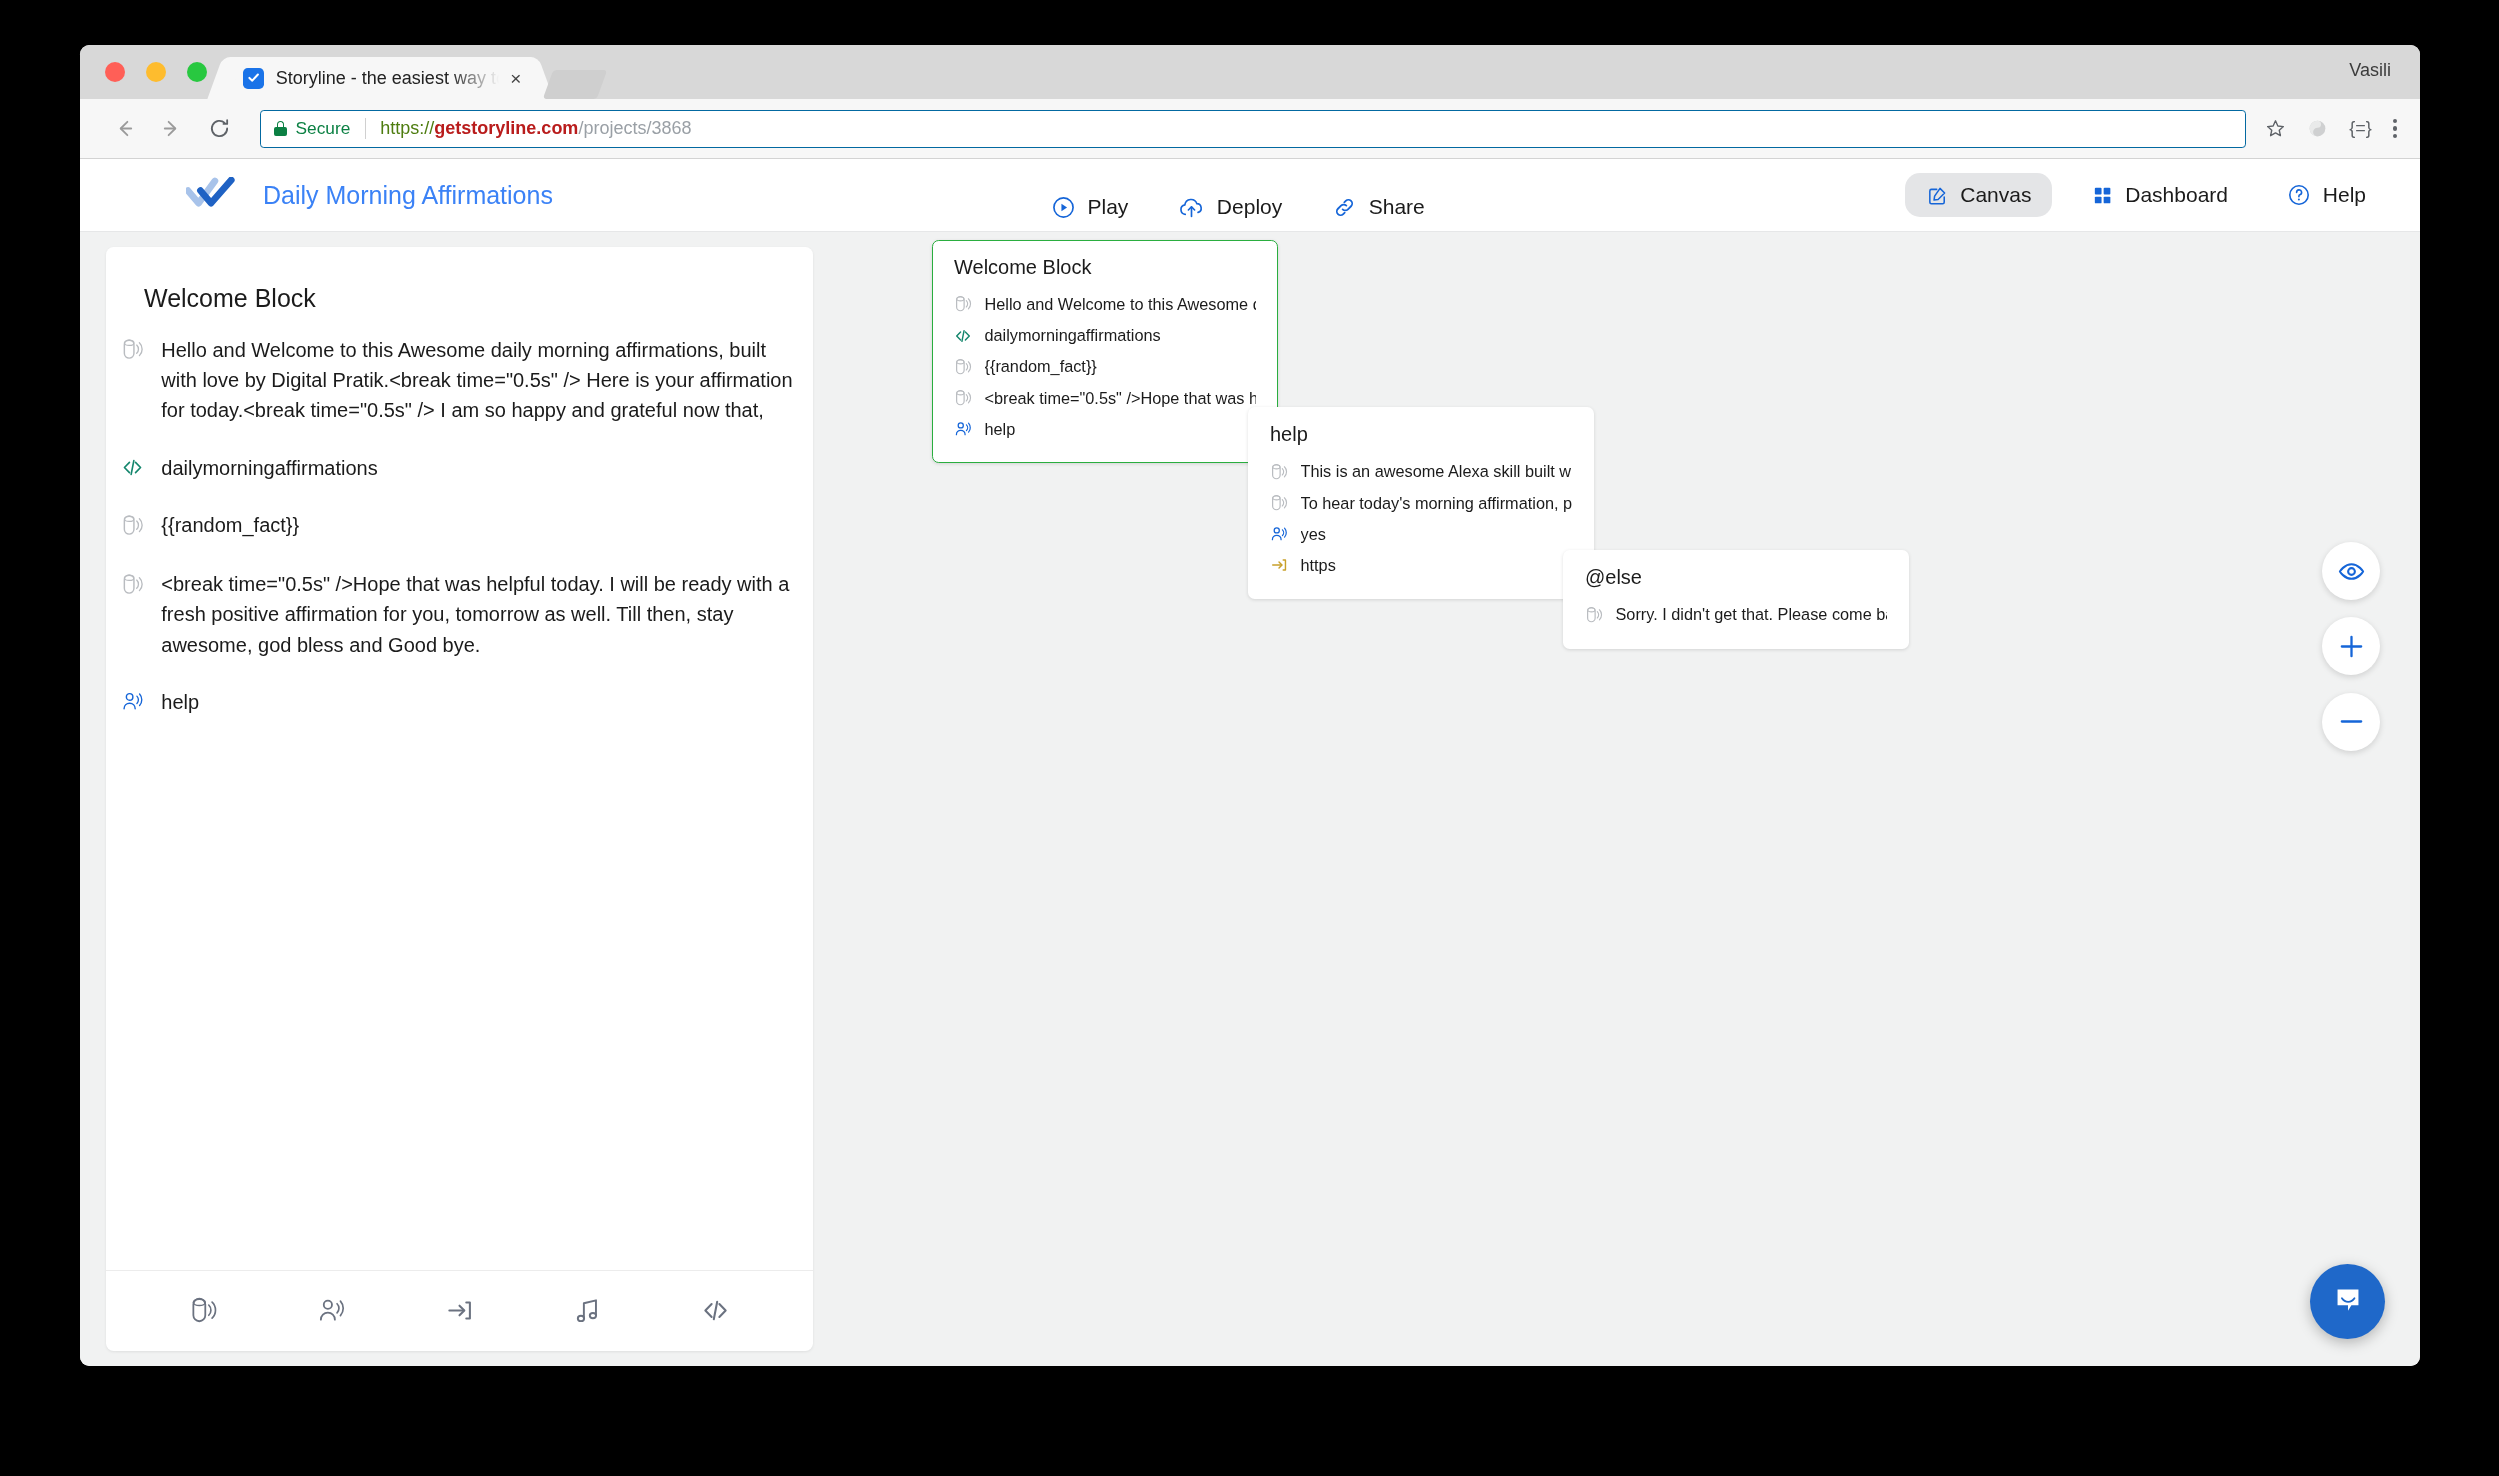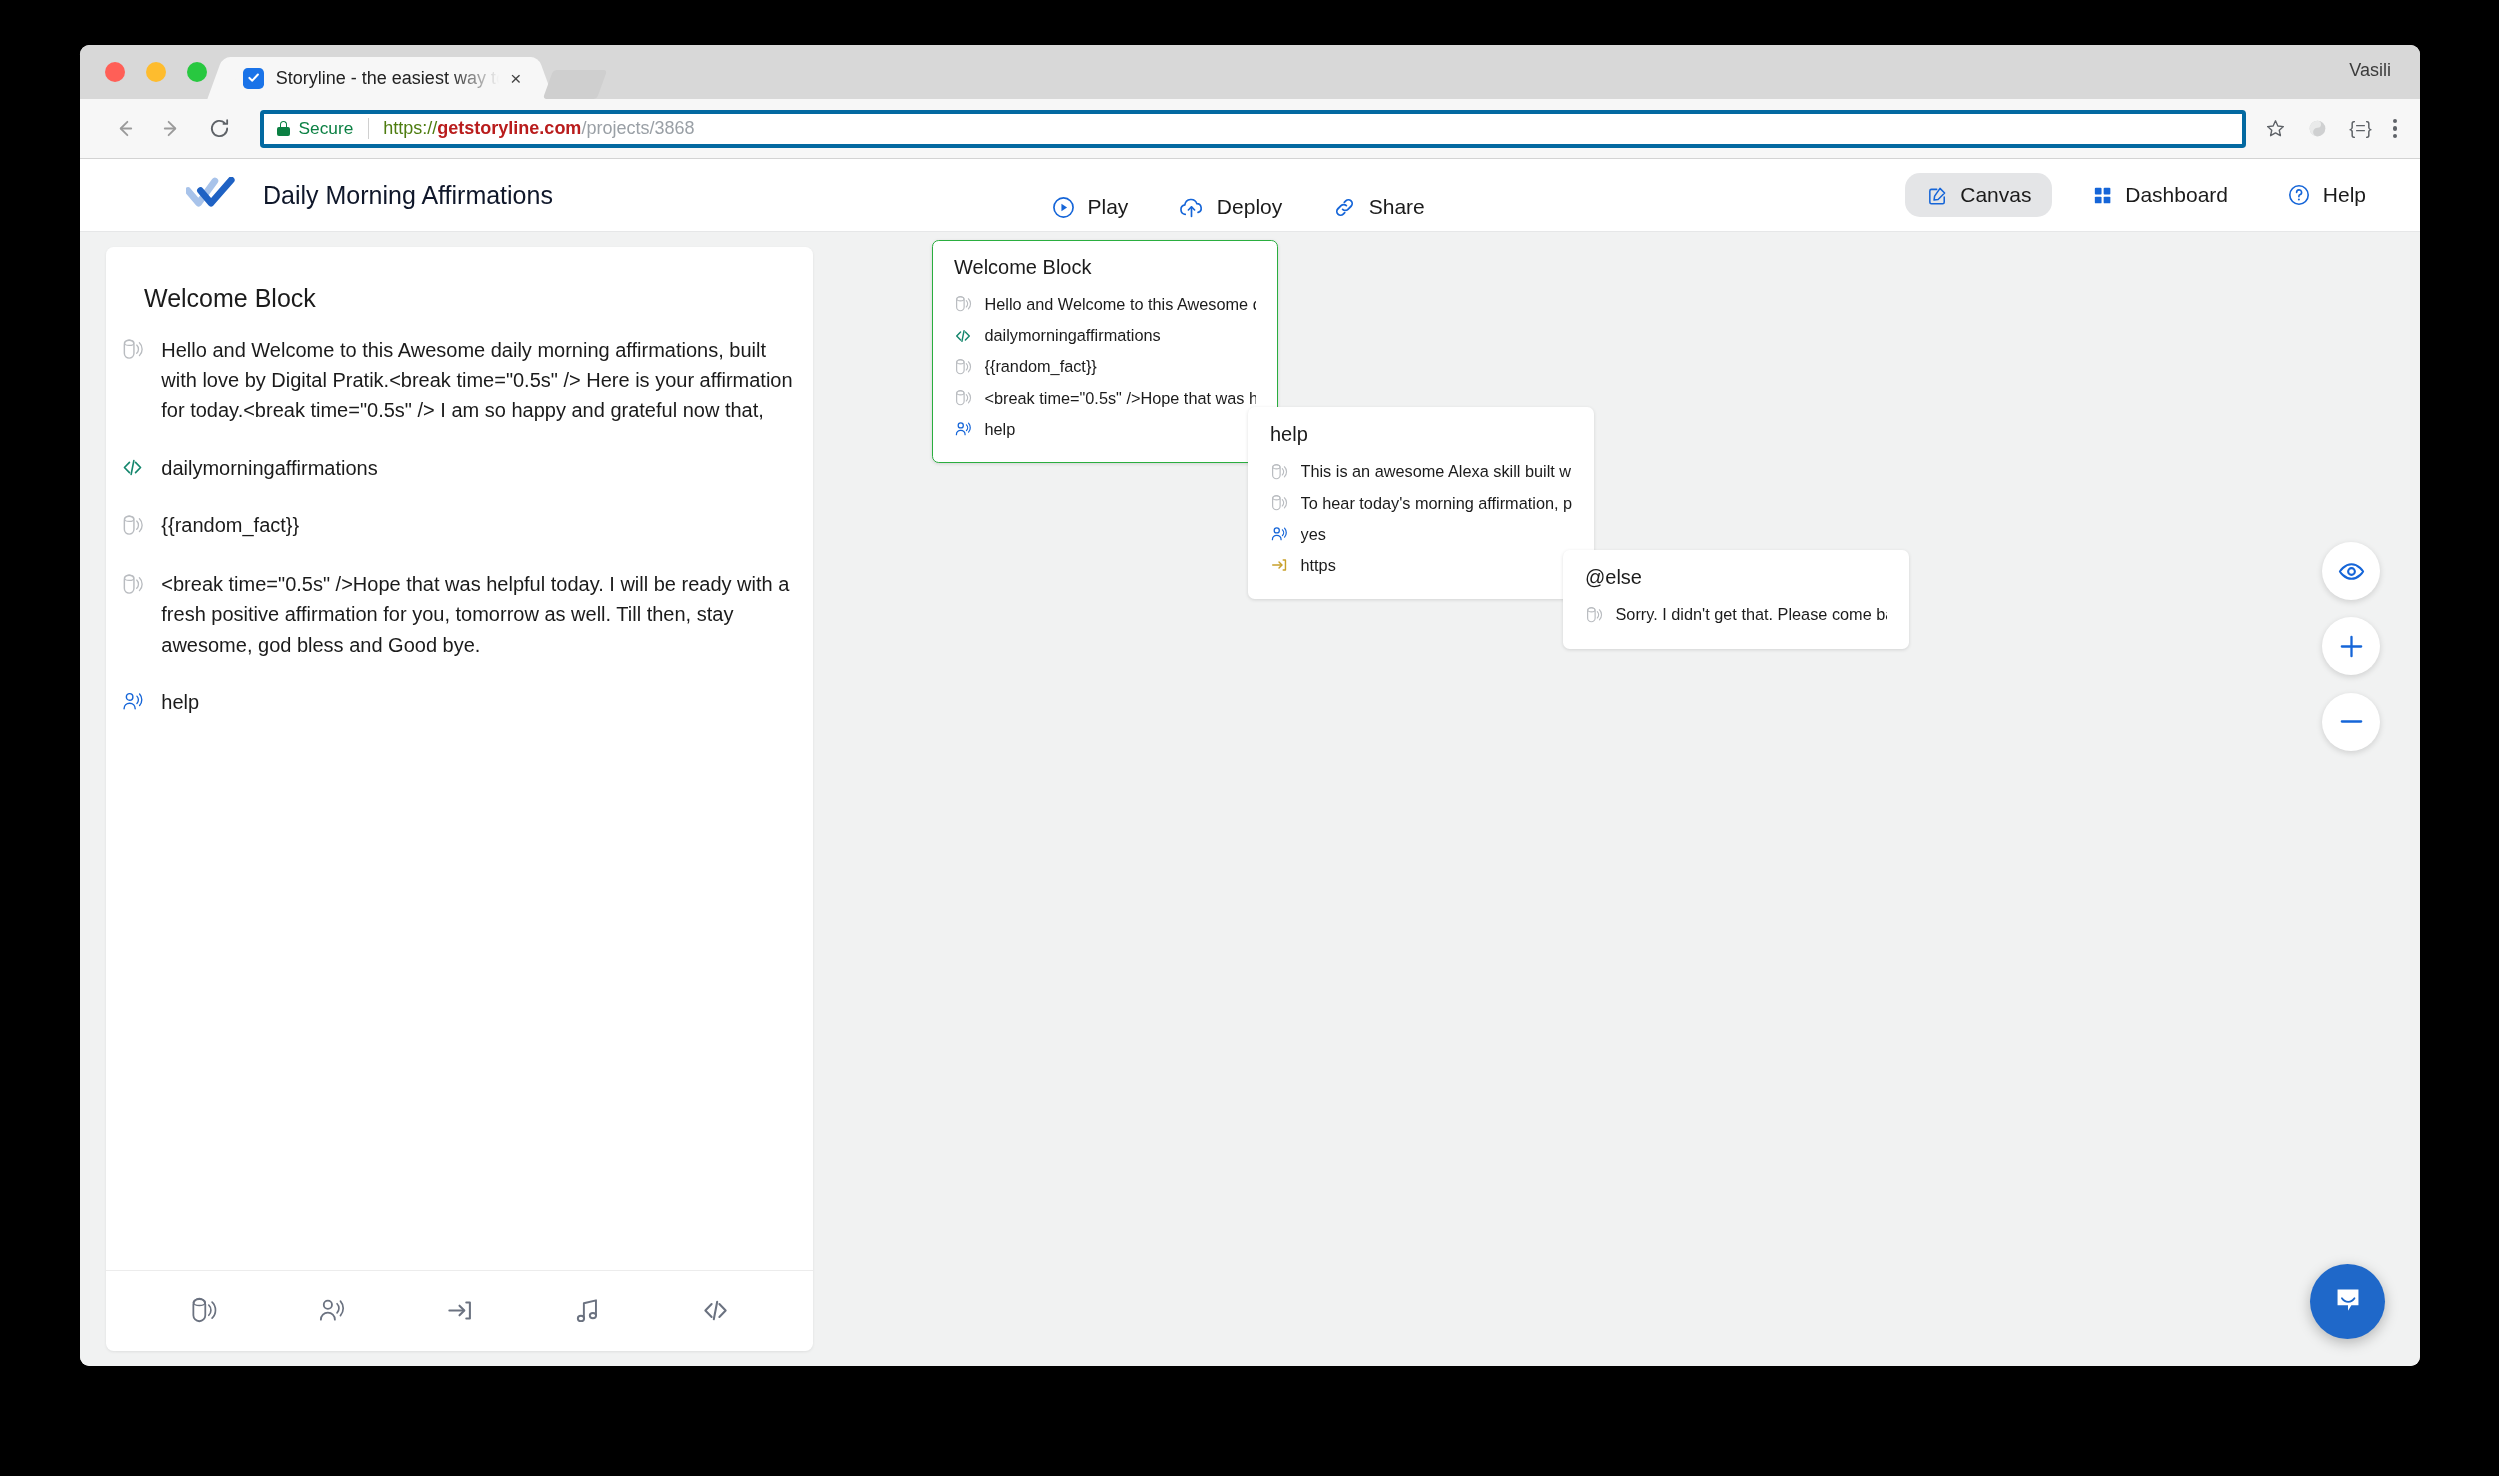--- a/index.html
+++ b/index.html
@@ -107,21 +107,21 @@
     display: flex; align-items: center; justify-content: center;
     color: #9b9b9b;
     font-size: 23px;
   }
   .nav-btn.active { color: #5f6368; }
   .urlbox {
     flex: 1;
     height: 38px;
     margin: 0 13.5px;
     background: #fff;
-    border: 4px solid #0369a1;
+    border: 1px solid #0369a1;
     border-radius: 3.8px;
     display: flex; align-items: center;
     padding: 0 13.5px;
     gap: 8.7px;
   }
   .lock { width: 12.5px; height: 15.4px; position: relative; flex: 0 0 auto; }
   .lock .body { position: absolute; bottom: 0; width: 12.5px; height: 9.6px; background: #0b8043; border-radius: 1.9px; }
   .lock .shackle { position: absolute; top: 0; left: 2.4px; width: 7.7px; height: 7.7px; border: 1.9px solid #0b8043; border-bottom: none; border-radius: 3.8px 3.8px 0 0; }
   .secure-txt { font-size: 17.3px; color: #0b8043; }
   .url-sep { width: 1px; height: 21px; background: #d0d0d0; margin: 0 5.8px; }
@@ -136,21 +136,21 @@
   
   .app-header {
     height: 73px;
     background: #fff;
     border-bottom: 1px solid #e6e7e8;
     display: flex; align-items: center;
     padding: 0 33px 0 106px;
     position: relative;
   }
   .brand { display: flex; align-items: center; gap: 25px; }
-  .brand-title { font-size: 25px; color: #0f172a; white-space: nowrap; }
+  .brand-title { font-size: 25px; color: #3b82f6; white-space: nowrap; }
 
   .center-nav {
     position: absolute;
     left: 971px;
     display: flex; align-items: center;
     gap: 50px;
     margin-top: 24px;
   }
   .navitem {
     display: flex; align-items: center; gap: 11.5px;

